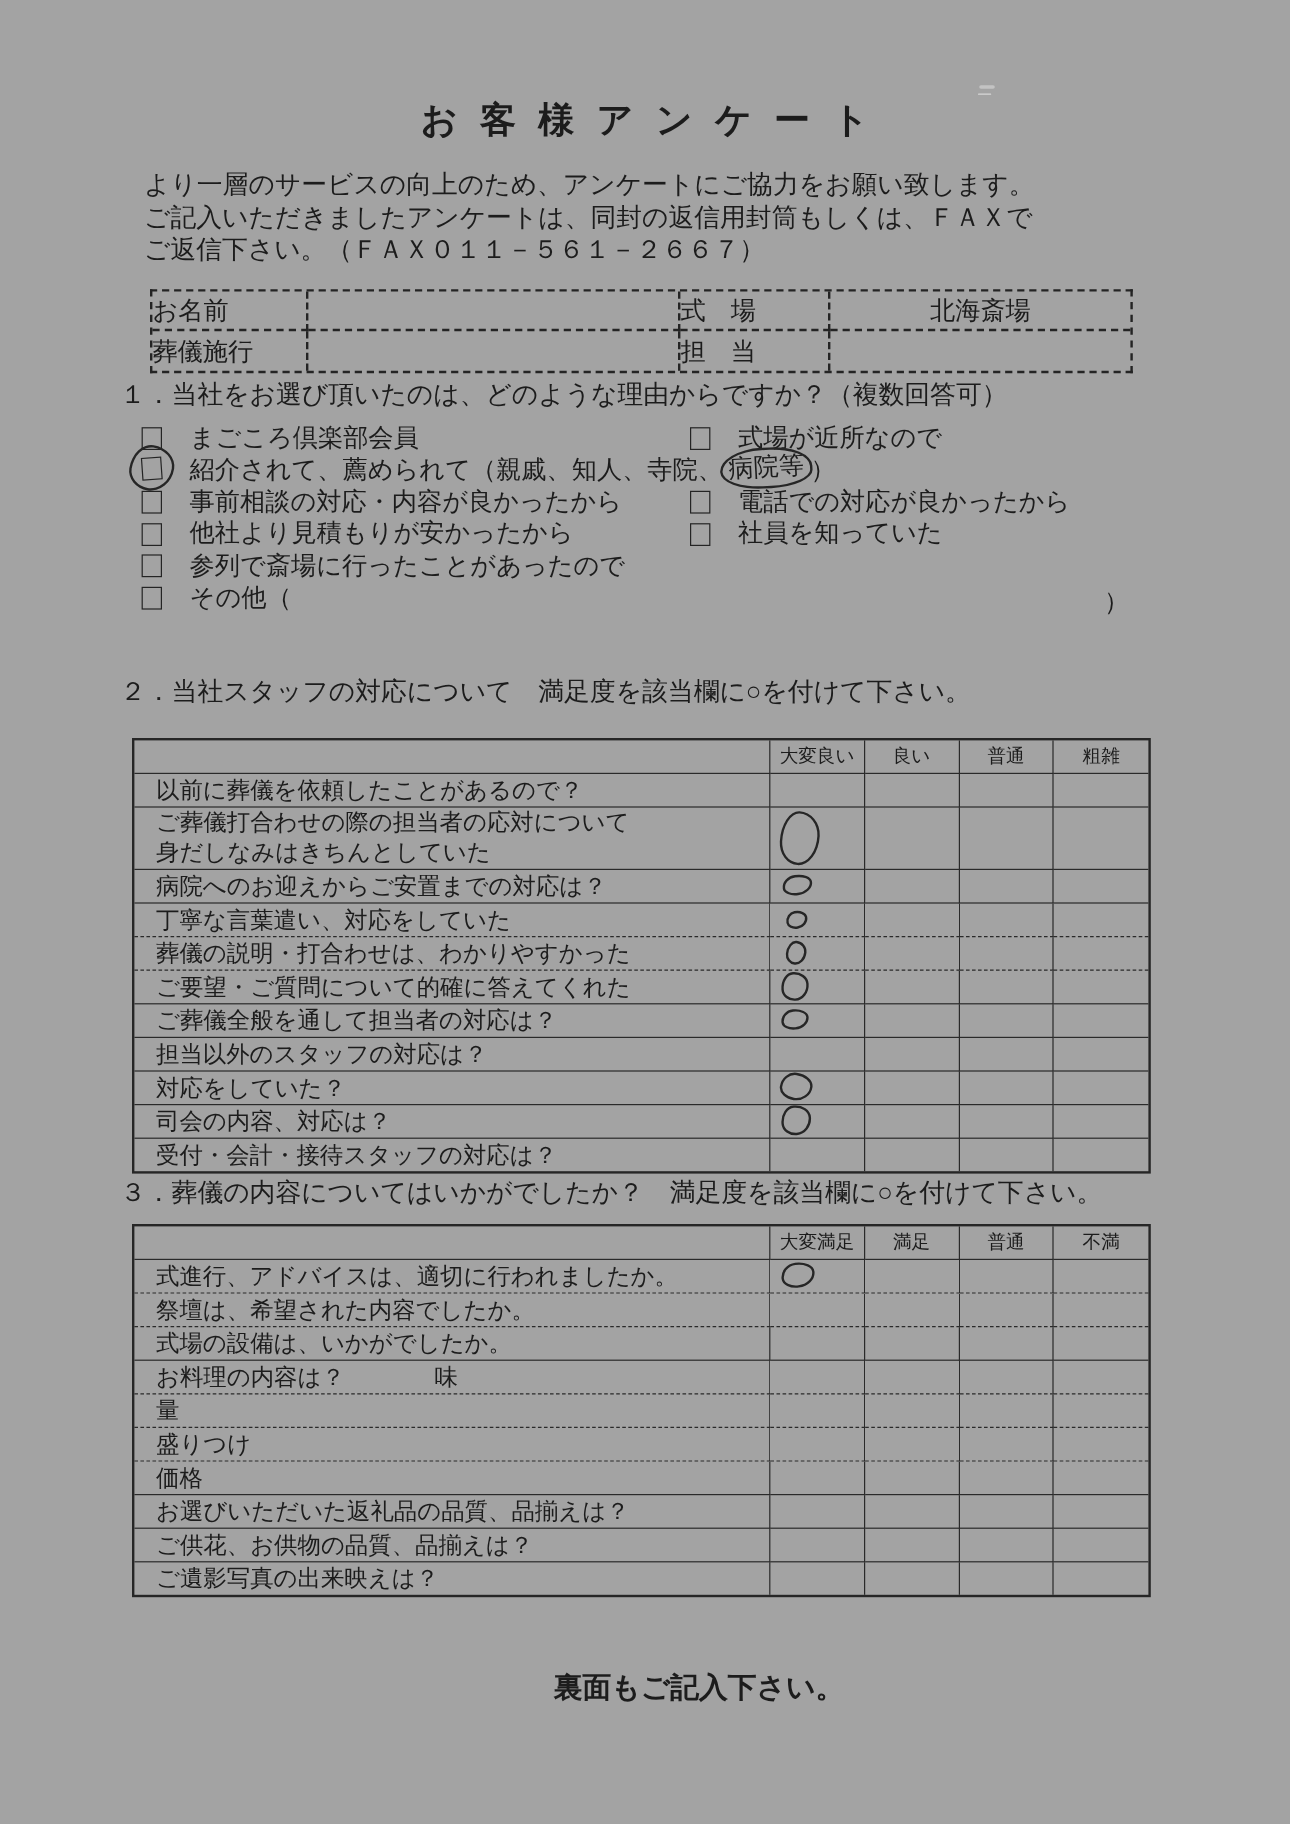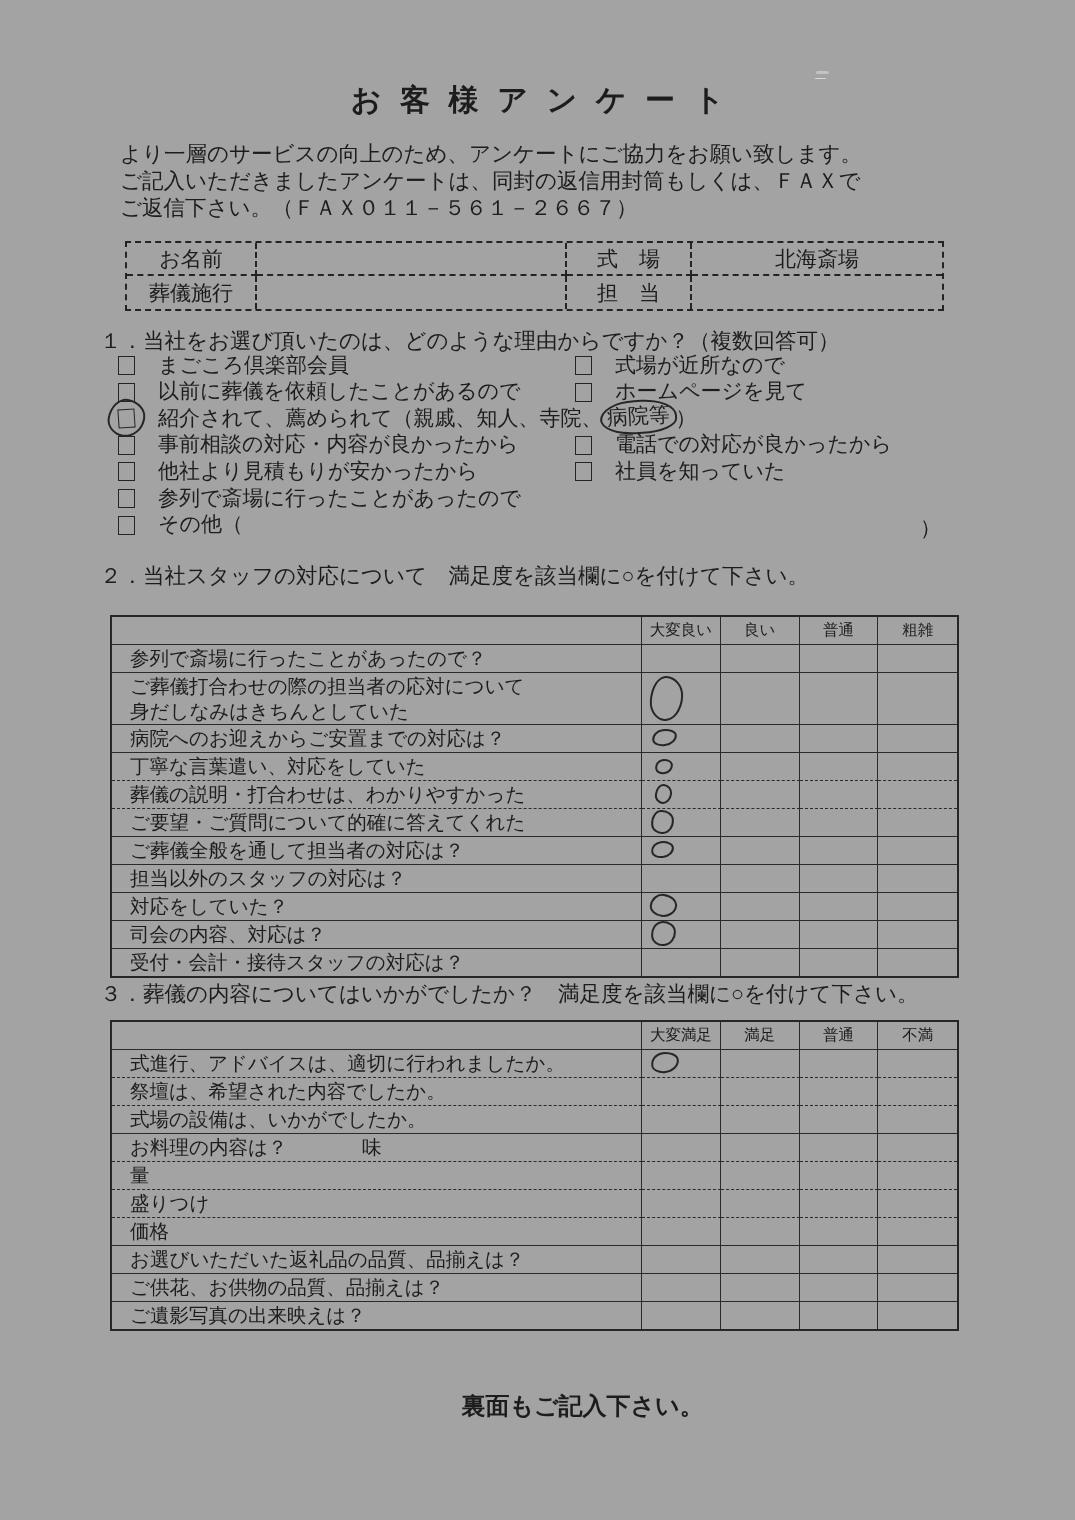--- a/index.html
+++ b/index.html
@@ -29,21 +29,21 @@
     position: absolute; top: 241px; left: 125px;
     border-collapse: separate; border-spacing: 0; table-layout: fixed;
     border: 2.4px dashed #242424;
   }
   .info-box td {
     border-right: 2.4px dashed #242424; border-bottom: 2.4px dashed #242424;
     height: 33px; font-size: 21px; overflow: hidden; white-space: nowrap;
   }
   .info-box td:last-child { border-right: none; }
   .info-box tr:last-child td { border-bottom: none; }
-  .ib-label { text-align: center; }
+  .ib-label { }
   .ib-value { text-align: center; }
   
   .q-heading { position: absolute; font-size: 21.5px; white-space: nowrap; }
   .q1-options { position: absolute; top: 352px; left: 118px; width: 845px; font-size: 21px; }
   .q1-row { display: flex; height: 26.6px; align-items: flex-end; position: relative; }
   .q1-cell-left { width: 457px; display: flex; align-items: center; }
   .q1-cell-right { display: flex; align-items: center; }
   .checkbox {
     display: inline-block; width: 17px; height: 19px;
     border: 1.7px solid #242424; flex: 0 0 17px;
@@ -126,41 +126,31 @@
     </tr>
     <tr>
       <td class="ib-label">葬儀施行</td>
       <td class="ib-value"></td>
       <td class="ib-label">担　当</td>
       <td class="ib-value"></td>
     </tr>
   </tbody>
     </table>
 
-  <div class="q-heading" style="top:326px; left:100px;">１．当社をお選び頂いたのは、どのような理由からですか？（複数回答可）</div>
+  <div class="q-heading" style="top:314px; left:100px;">１．当社をお選び頂いたのは、どのような理由からですか？（複数回答可）</div>
 
   <div class="q1-options">
     <div class="q1-row">
       <div class="q1-cell-left">
         <span class="checkbox"></span>
         <span class="opt-label">まごころ倶楽部会員</span>
       </div>
       <div class="q1-cell-right">
         <span class="checkbox"></span>
         <span class="opt-label">式場が近所なので</span>
-      </div>
-    </div>
-    <div class="q1-row">
-      <div class="q1-cell-left">
-        <span class="checkbox"></span>
-        <span class="opt-label">以前に葬儀を依頼したことがあるので</span>
-      </div>
-      <div class="q1-cell-right">
-        <span class="checkbox"></span>
-        <span class="opt-label">ホームページを見て</span>
       </div>
     </div>
     <div class="q1-row">
       <span class="check-wrap">
         <span class="checkbox" style="transform:rotate(-4deg)"></span>
         <span class="hand-ellipse" style="left:-10px; top:-9px; width:37px; height:38px; transform:rotate(9deg)"></span>
       </span>
       <span class="opt-label">紹介されて、薦められて（親戚、知人、寺院、</span>
         <span class="circled-text">病院等</span>
         <span class="opt-label">）</span>
@@ -212,21 +202,21 @@
       </colgroup>
     <tbody>
         <tr class="hdr">
       <td></td>
       <td>大変良い</td>
       <td>良い</td>
       <td>普通</td>
       <td>粗雑</td>
     </tr>
     <tr>
-      <td class="qcell">参列で斎場に行ったことがあったので？</td>
+      <td class="qcell">以前に葬儀を依頼したことがあるので？</td>
       <td></td>
           <td></td>
           <td></td>
           <td></td>
     </tr>
     <tr>
       <td class="qcell tall two-line">
         <div>ご葬儀打合わせの際の担当者の応対について</div>
         <div>身だしなみはきちんとしていた</div>
       </td>

